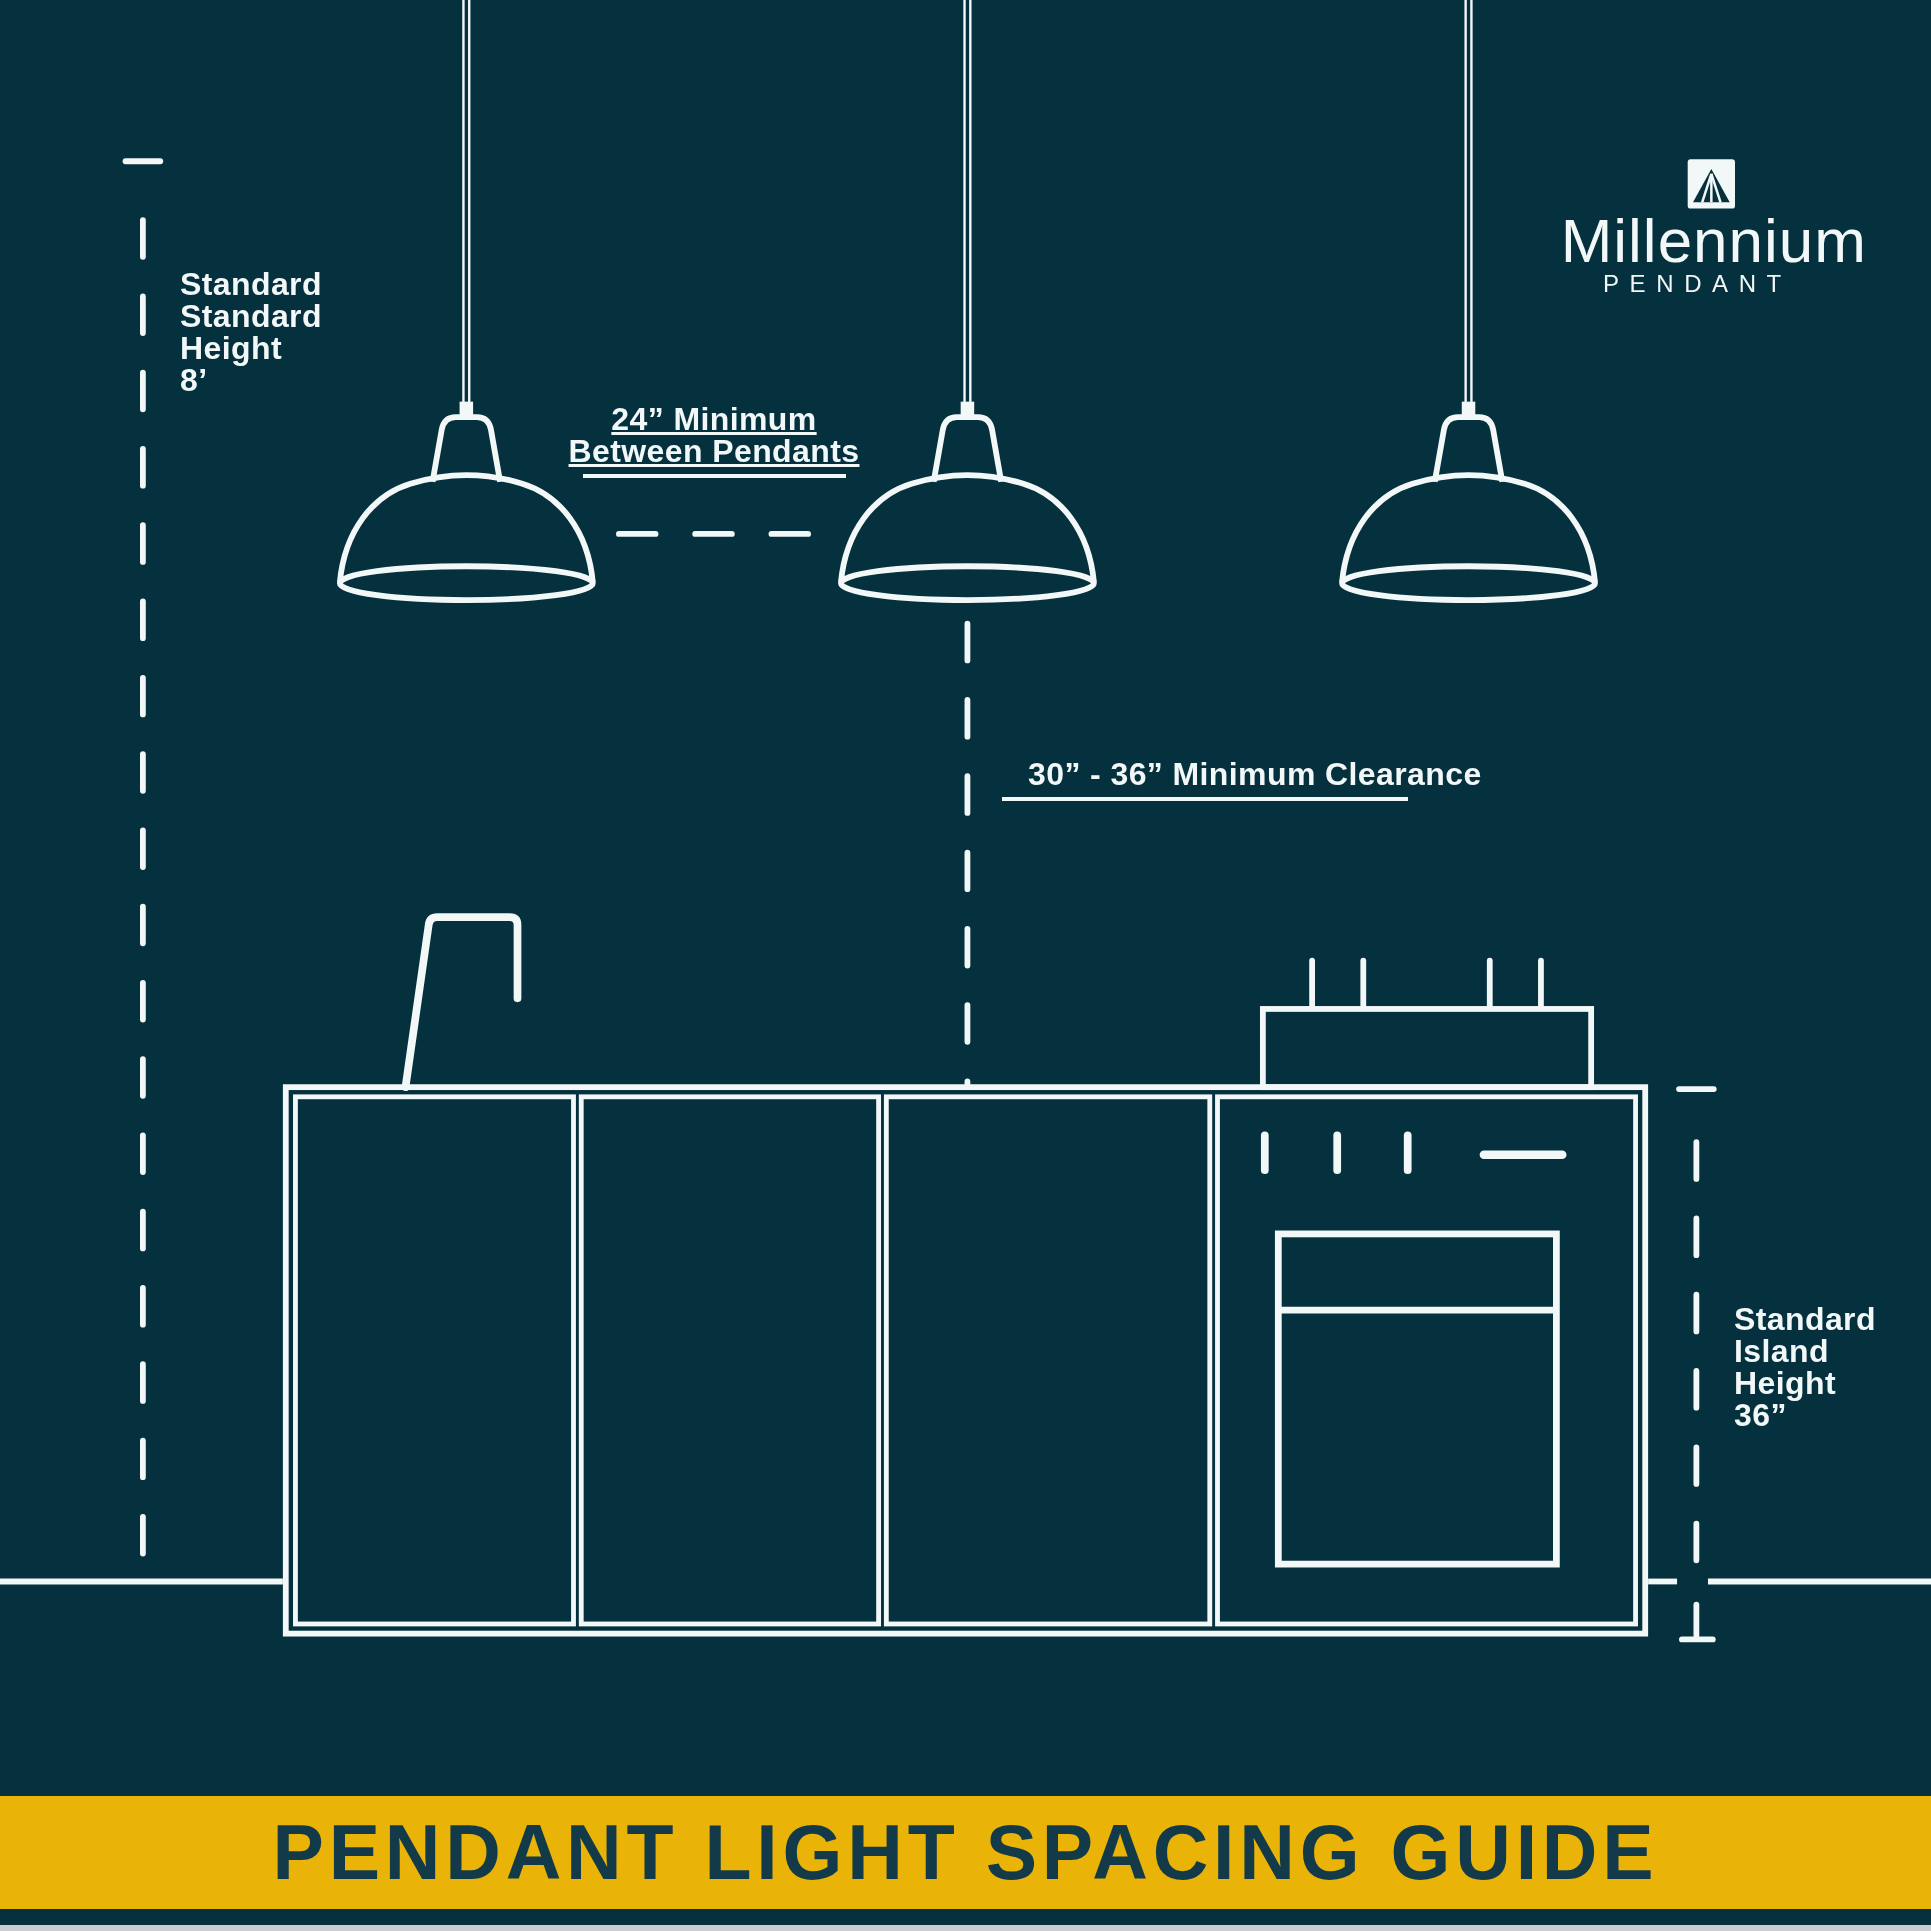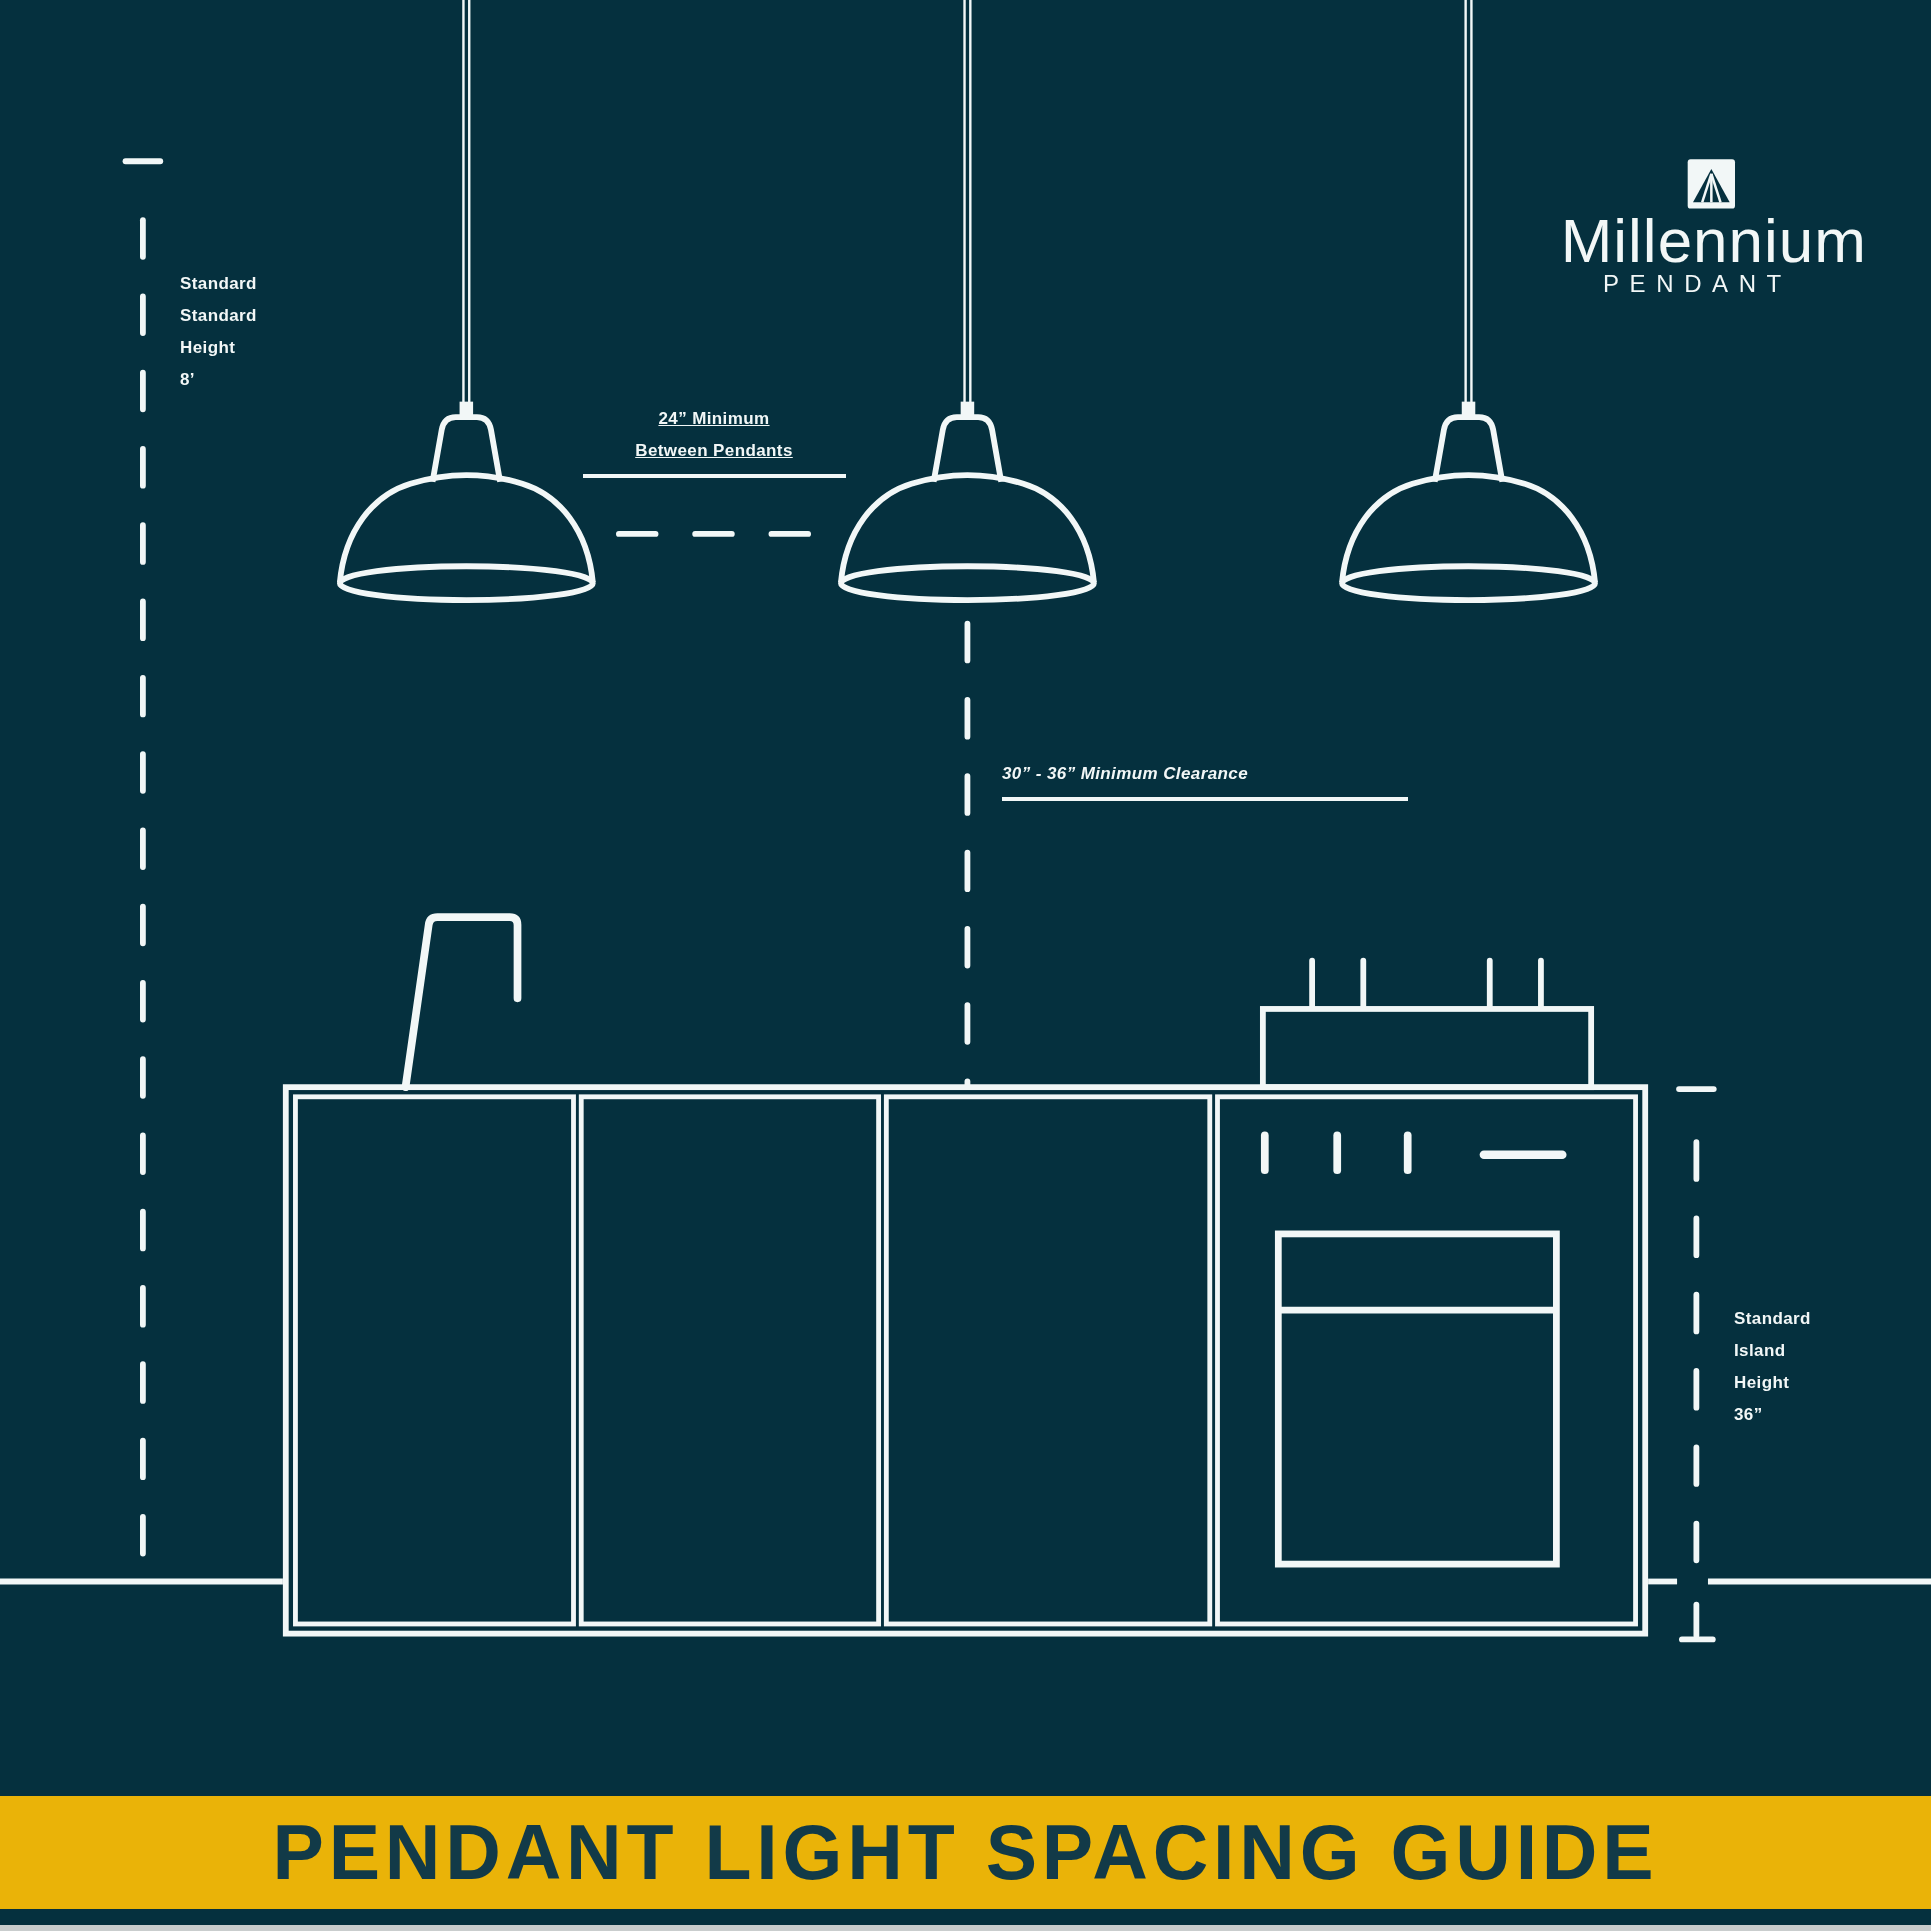--- a/index.html
+++ b/index.html
@@ -4,21 +4,21 @@
 <style>
   html,body{margin:0;padding:0;}
   body{
     width:1931px;height:1931px;position:relative;overflow:hidden;
     background:#05303e;
     font-family:"Liberation Sans", sans-serif;
   }
   #diagram{position:absolute;left:0;top:0;}
   .label{
     position:absolute;color:#f2f7f7;font-weight:700;
-    font-size:17px;line-height:32px;letter-spacing:0.4px;white-space:nowrap;
+    font-size:32px;line-height:32px;letter-spacing:0.4px;white-space:nowrap;
   }
   .label span{display:block;}
   .label-center{text-align:center;}
   .measure-underline{position:absolute;background:#f2f7f7;height:3.9px;}
   .logo-name{
     position:absolute;left:1539px;top:205px;width:328px;text-align:right;
     color:#f2f7f7;font-size:62px;font-weight:400;letter-spacing:1px;white-space:nowrap;
   }
   .logo-subtitle{
     position:absolute;left:1603px;top:270px;color:#f2f7f7;
@@ -128,21 +128,21 @@
   <span>Height</span>
   <span>8’</span>
 </div>
 
 <div class="label label-center" style="left:521px;top:403px;width:386px;text-decoration:underline;">
   <span>24” Minimum</span>
   <span>Between Pendants</span>
 </div>
 <div class="measure-underline" style="left:583px;top:474px;width:263px;"></div>
 
-<div class="label" style="left:1002px;top:758px;font-style:italic;">
+<div class="label" style="left:1028px;top:758px;">
   <span>30” - 36” Minimum Clearance</span>
 </div>
 <div class="measure-underline" style="left:1002px;top:797px;width:406px;"></div>
 
 <div class="label" style="left:1734px;top:1303px;">
   <span>Standard</span>
   <span>Island</span>
   <span>Height</span>
   <span>36”</span>
 </div>

